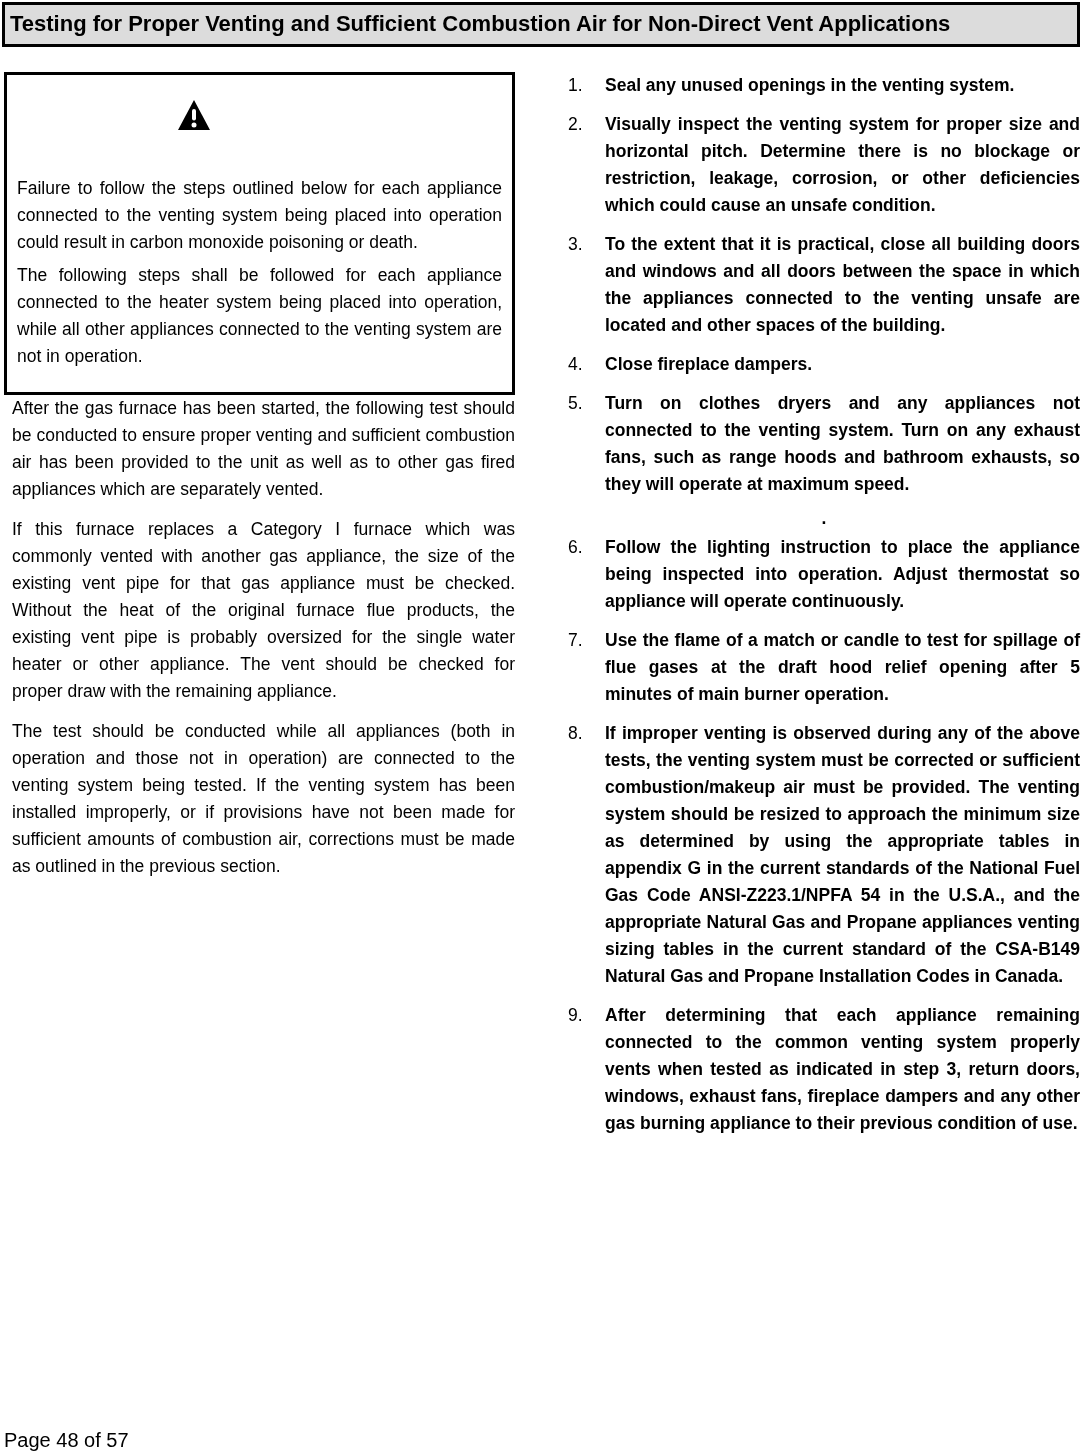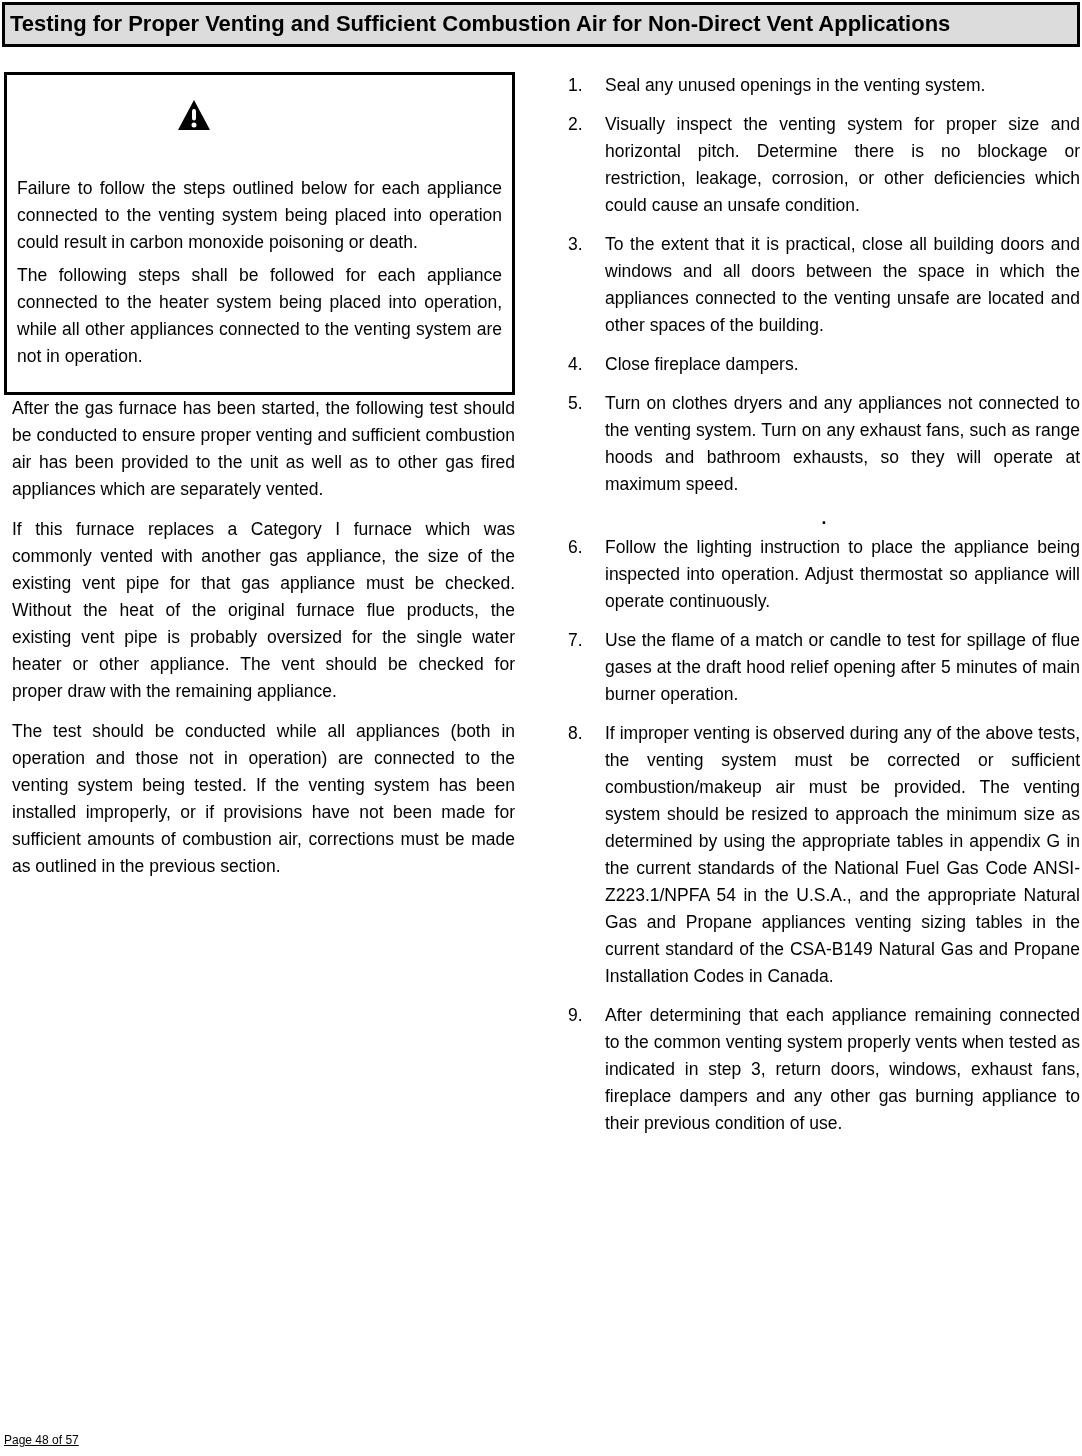--- a/index.html
+++ b/index.html
@@ -59,35 +59,35 @@
   }
   .step-num {
     width: 37px;
     flex: none;
     text-align: left;
   }
   .step-text {
     flex: 1;
     text-align: justify;
     min-width: 0;
+    font-weight: bold;
   }
   .stray-dot {
     text-align: center;
     font-size: 17.5px;
     line-height: 16px;
     margin: 0 0 8px 0;
     font-weight: bold;
   }
   .footer {
     position: absolute;
     left: 4px;
     bottom: 7px;
-    font-size: 12px;
+    font-size: 20px;
     line-height: 18px;
-    text-decoration: underline;
   }
 </style>
 </head>
 <body>
 
 <div class="page">
 
   <div class="title-bar">Testing for Proper Venting and Sufficient Combustion Air for Non-Direct Vent Applications</div>
 
   <div class="columns">

